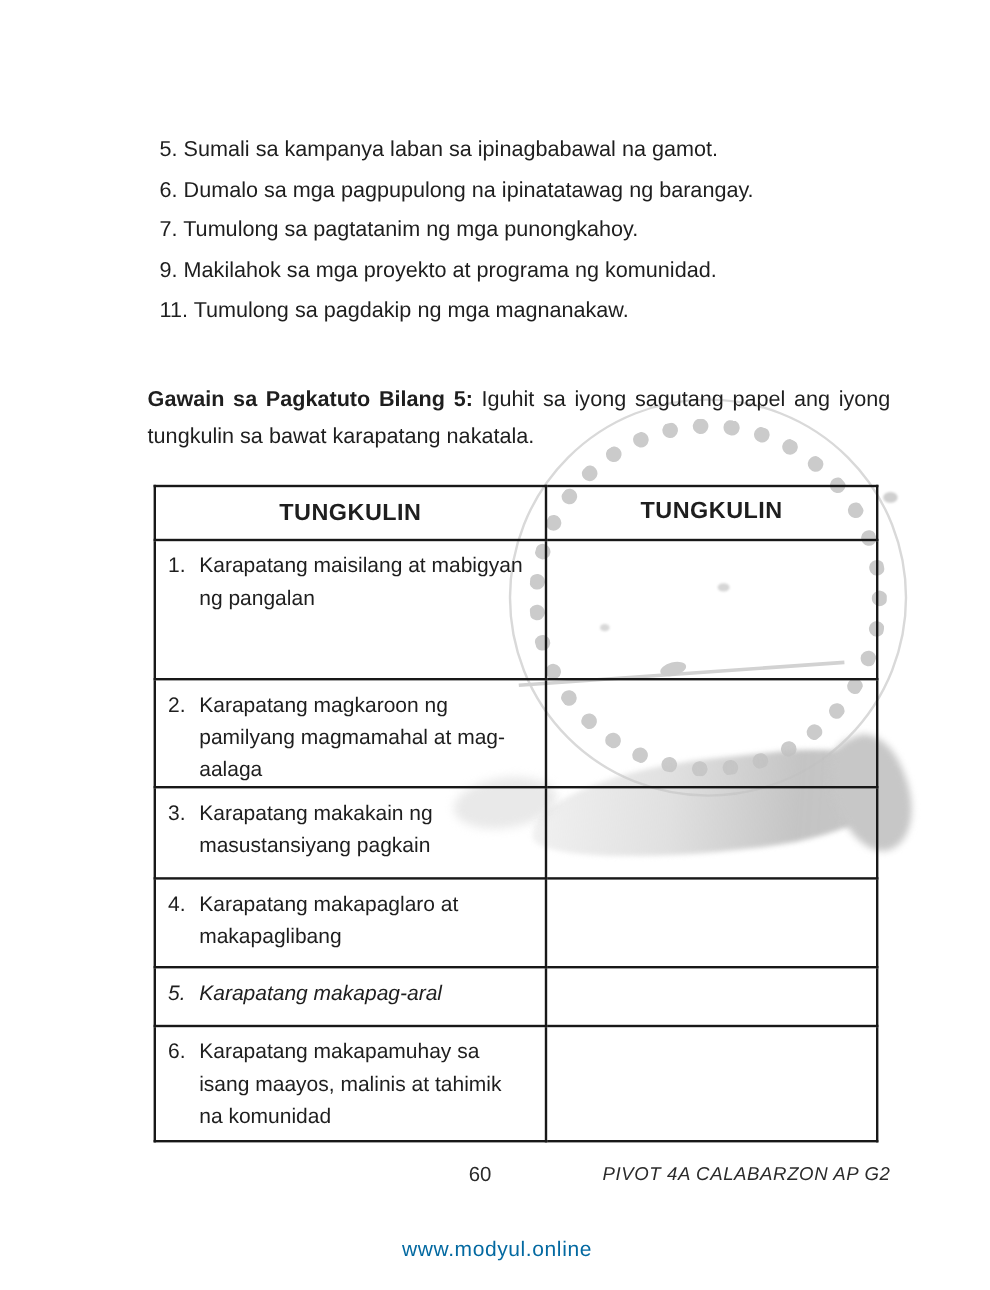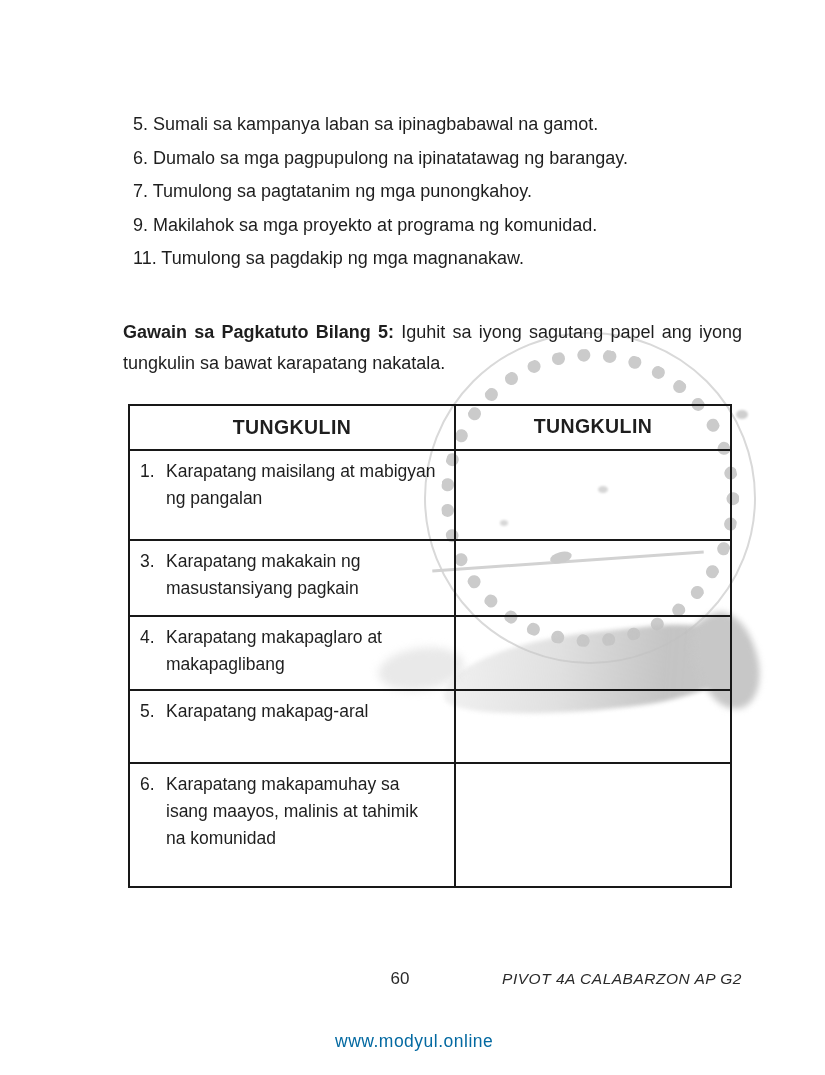--- a/index.html
+++ b/index.html
@@ -90,26 +90,26 @@
     height: 45px; font-size: 19.5px; font-weight: bold;
     letter-spacing: 0.4px; text-align: center; vertical-align: middle;
   }
   .rights-table th.th-tungkulin { vertical-align: top; padding-top: 9px; }
   .rights-table td {
     vertical-align: top; font-size: 17.5px; line-height: 27px;
     padding: 7px 14px 0 10px;
   }
   .rights-table td.cell-karapatan { padding-left: 36px; text-indent: -26px; }
   .cell-karapatan .row-num { display: inline-block; width: 26px; text-indent: 0; }
-  .row-h1 { height: 90px; }
+  .row-h1 { height: 116px; }
   .row-h2 { height: 87px; }
   .row-h3 { height: 76px; margin-top: 44px; }
   .row-h4 { height: 74px; }
-  .row-h5 { height: 73px; }
-  .row-h6 { height: 124px; }
+  .row-h5 { height: 49px; font-style: italic; }
+  .row-h6 { height: 96px; }
 
   .page-number {
     position: absolute; left: 375px; top: 969px; width: 50px;
     text-align: center; font-size: 17px; color: #2a2a2a;
   }
   .module-label {
     position: absolute; right: 83px; top: 970px;
     font-size: 15.5px; font-style: italic; color: #2a2a2a;
     letter-spacing: 0.5px;
   }
@@ -155,20 +155,24 @@
         </colgroup>
       <tbody>
           <tr>
         <th class="th-karapatan">TUNGKULIN</th>
         <th class="th-tungkulin">TUNGKULIN</th>
       </tr>
       <tr class="row-h1">
         <td class="cell-karapatan"><span class="row-num">1.</span><span>Karapatang maisilang at mabigyan ng pangalan</span></td>
         <td class="cell-tungkulin"></td>
       </tr>
+      <tr class="row-h2">
+        <td class="cell-karapatan"><span class="row-num">2.</span><span>Karapatang magkaroon ng pamilyang magmamahal at mag-aalaga</span></td>
+        <td class="cell-tungkulin"></td>
+      </tr>
       <tr class="row-h3">
         <td class="cell-karapatan"><span class="row-num">3.</span><span>Karapatang makakain ng masustansiyang pagkain</span></td>
         <td class="cell-tungkulin"></td>
       </tr>
       <tr class="row-h4">
         <td class="cell-karapatan"><span class="row-num">4.</span><span>Karapatang makapaglaro at makapaglibang</span></td>
         <td class="cell-tungkulin"></td>
       </tr>
       <tr class="row-h5">
         <td class="cell-karapatan"><span class="row-num">5.</span><span>Karapatang makapag-aral</span></td>

